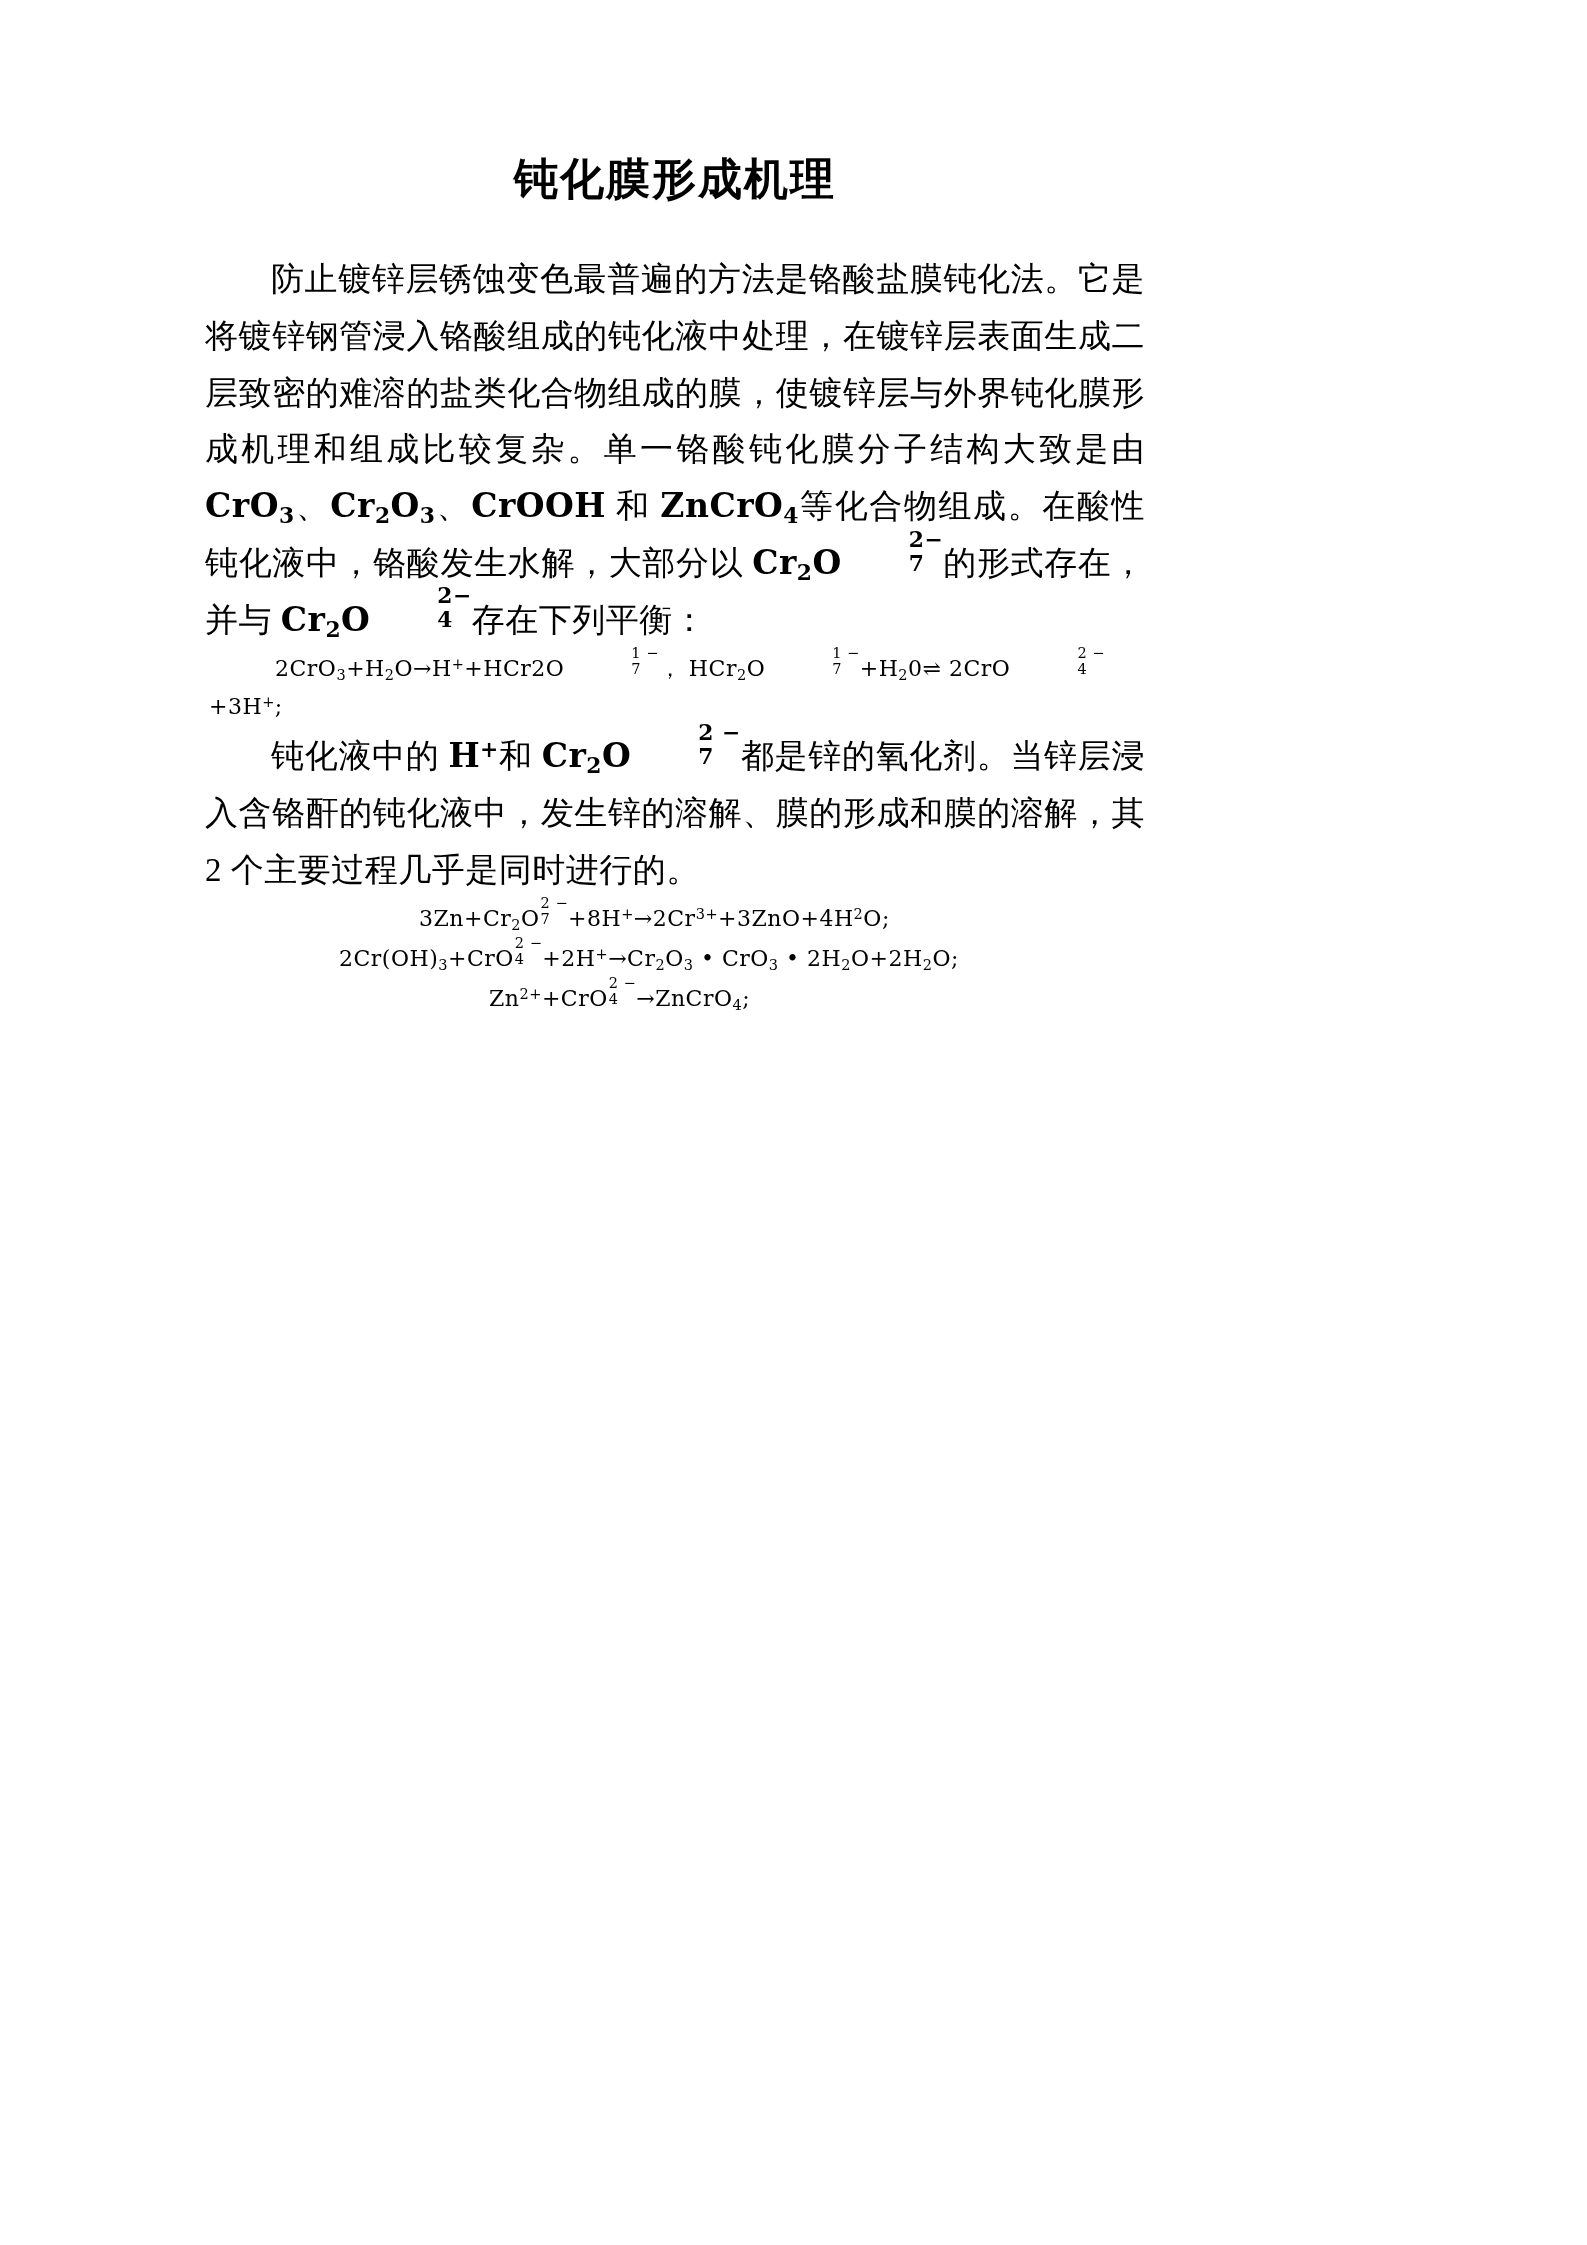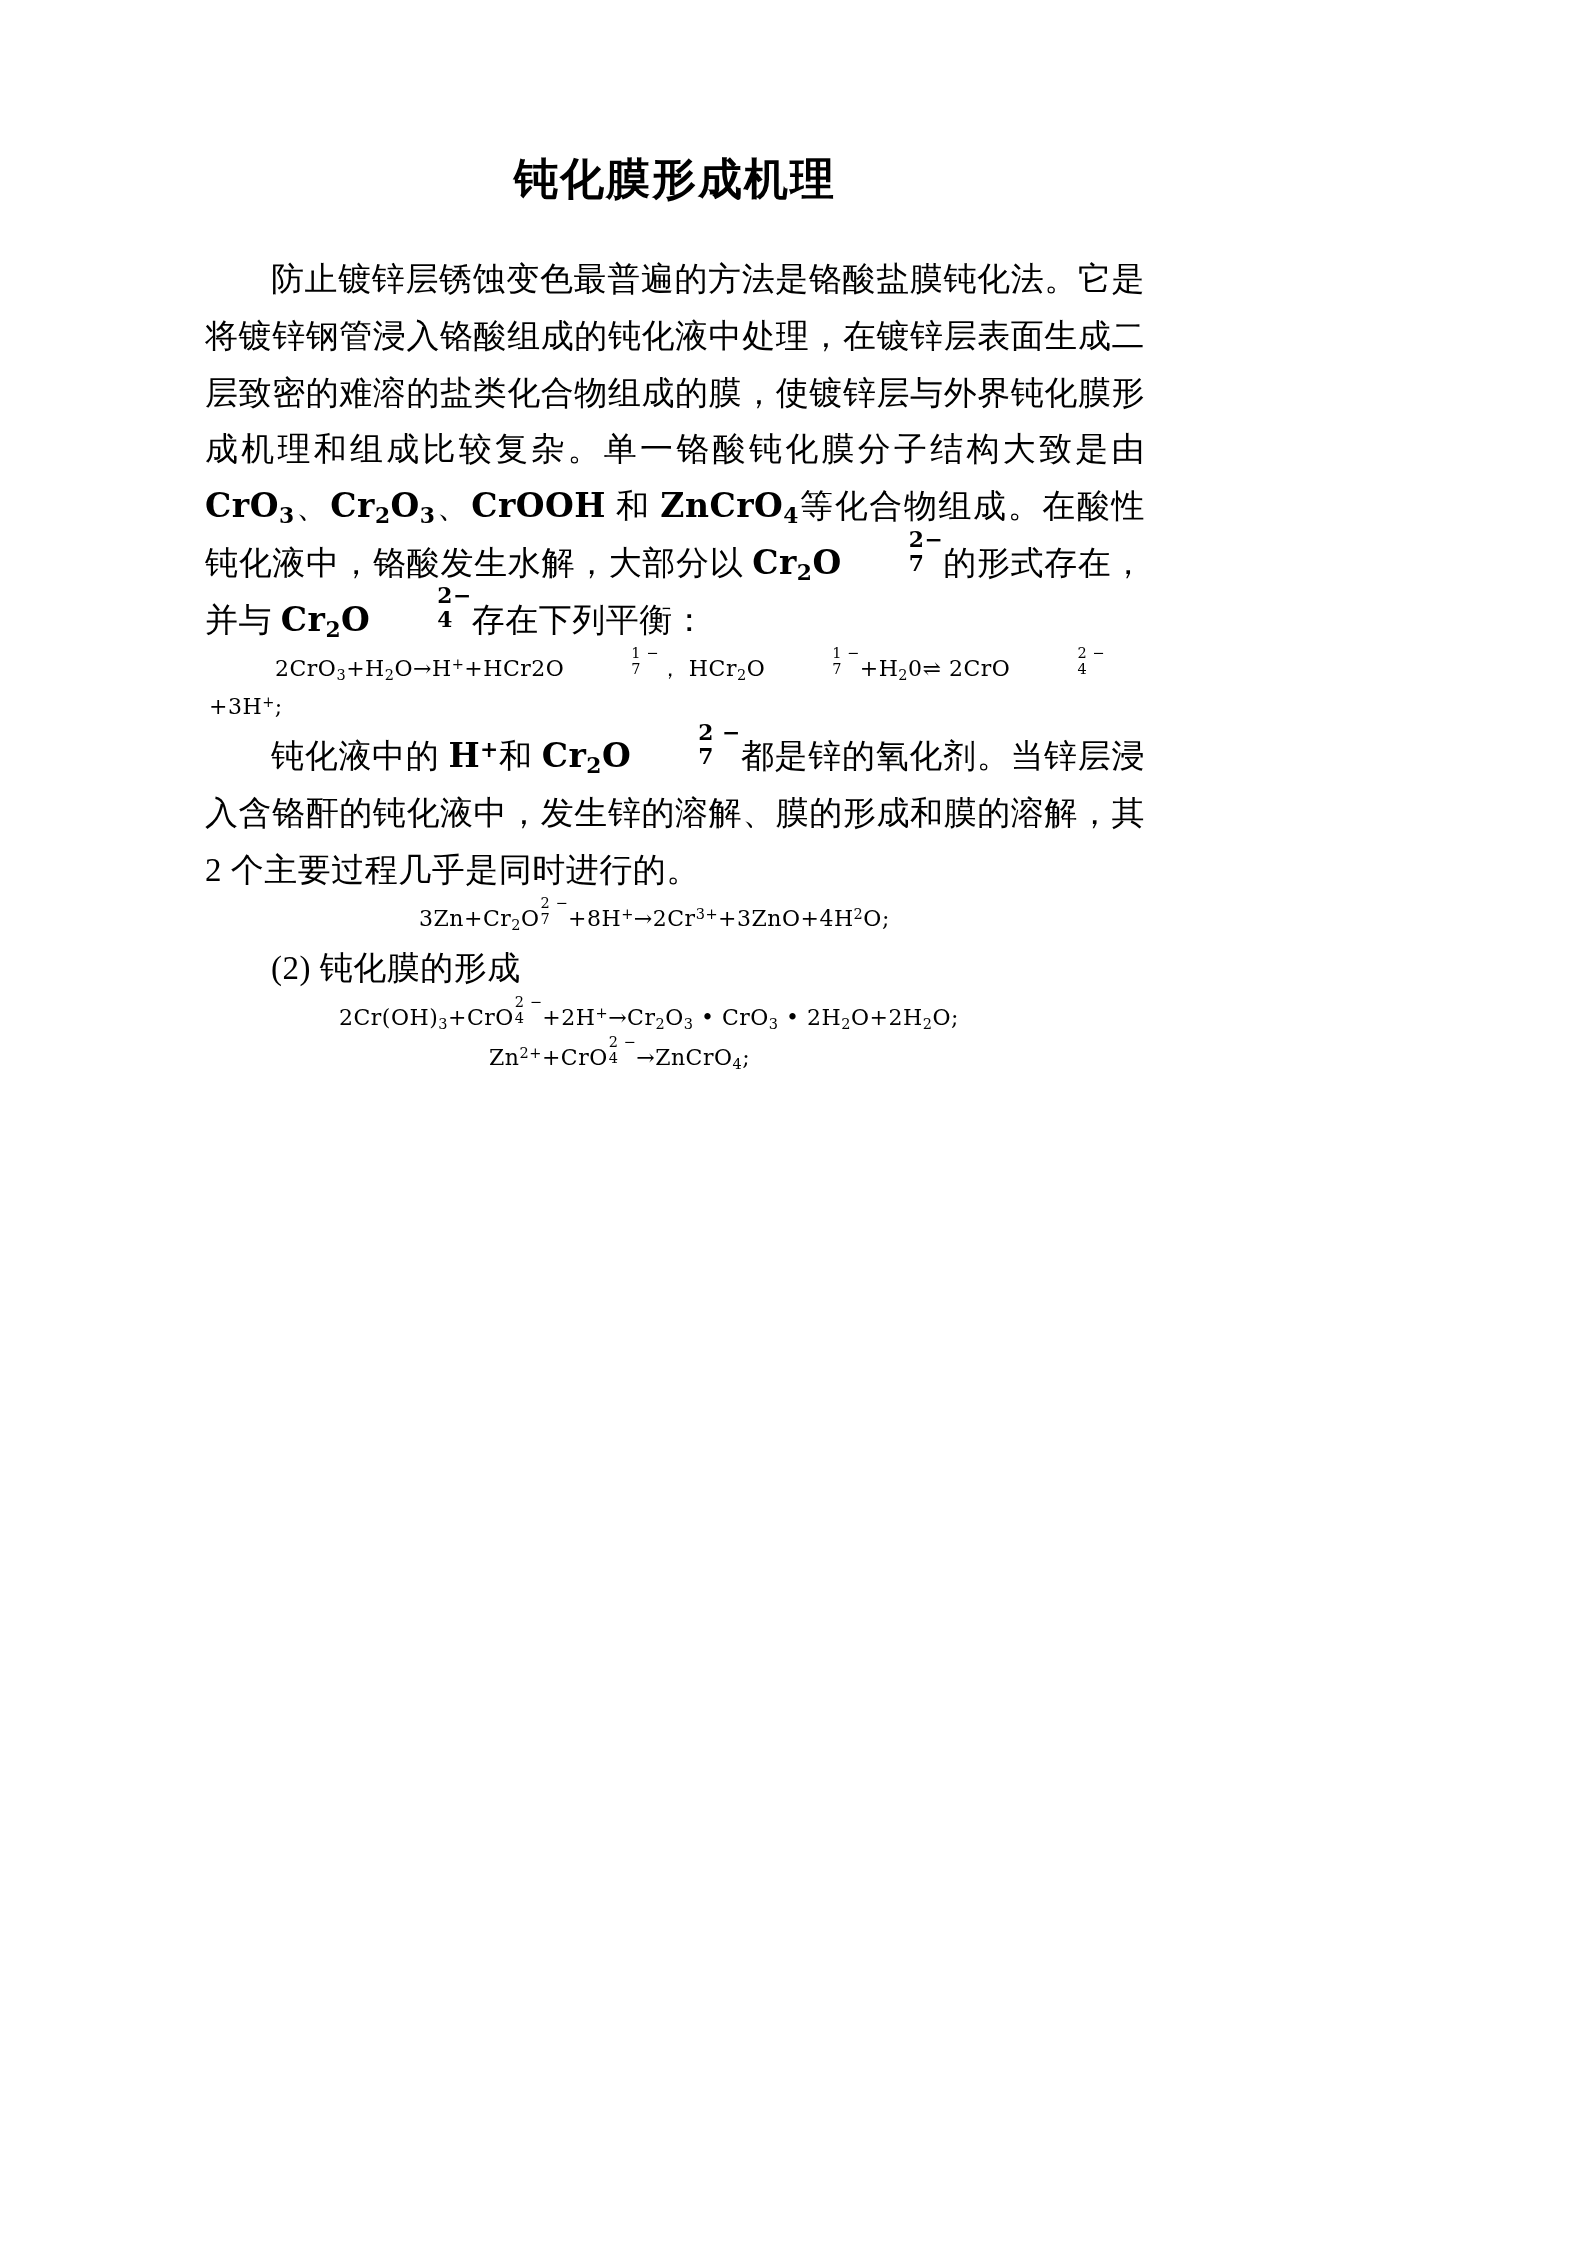--- a/index.html
+++ b/index.html
@@ -95,20 +95,19 @@
 
   <p class="para indent">防止镀锌层锈蚀变色最普遍的方法是铬酸盐膜钝化法。它是将镀锌钢管浸入铬酸组成的钝化液中处理，在镀锌层表面生成二层致密的难溶的盐类化合物组成的膜，使镀锌层与外界钝化膜形成机理和组成比较复杂。单一铬酸钝化膜分子结构大致是由 <span class="latin">CrO<sub>3</sub></span>、<span class="latin">Cr<sub>2</sub>O<sub>3</sub></span>、<span class="latin">CrOOH</span> 和 <span class="latin">ZnCrO<sub>4</sub></span>等化合物组成。在酸性钝化液中，铬酸发生水解，大部分以 <span class="latin">Cr<sub>2</sub>O<span class="supsub"><i class="s-up">2−</i><i class="s-dn">7</i></span></span>的形式存在，并与 <span class="latin">Cr<sub>2</sub>O<span class="supsub"><i class="s-up">2−</i><i class="s-dn">4</i></span></span>存在下列平衡：</p>
 
   <p class="eq eq-indent">2CrO<sub>3</sub>+H<sub>2</sub>O→H<sup>+</sup>+HCr2O<span class="supsub"><i class="s-up">1 −</i><i class="s-dn">7</i></span>，  HCr<sub>2</sub>O<span class="supsub"><i class="s-up">1 −</i><i class="s-dn">7</i></span>+H<sub>2</sub>0⇌ 2CrO<span class="supsub"><i class="s-up">2 −</i><i class="s-dn">4</i></span>+3H<sup>+</sup>;</p>
 
   <p class="para indent">钝化液中的 <span class="latin">H<sup>+</sup></span>和 <span class="latin">Cr<sub>2</sub>O<span class="supsub"><i class="s-up">2 −</i><i class="s-dn">7</i></span></span>都是锌的氧化剂。当锌层浸入含铬酐的钝化液中，发生锌的溶解、膜的形成和膜的溶解，其 2 个主要过程几乎是同时进行的。</p>
 
 
   <p class="eq eq-center-1">3Zn+Cr<sub>2</sub>O<span class="supsub"><i class="s-up">2 −</i><i class="s-dn">7</i></span>+8H<sup>+</sup>→2Cr<sup>3+</sup>+3ZnO+4H<sup>2</sup>O;</p>
 
-  <p class="para indent">(2) 钝化膜的形成</p>
 
   <p class="eq eq-center-2">2Cr(OH)<sub>3</sub>+CrO<span class="supsub"><i class="s-up">2 −</i><i class="s-dn">4</i></span>+2H<sup>+</sup>→Cr<sub>2</sub>O<sub>3</sub> • CrO<sub>3</sub> • 2H<sub>2</sub>O+2H<sub>2</sub>O;</p>
 
   <p class="eq eq-center-3">Zn<sup>2+</sup>+CrO<span class="supsub"><i class="s-up">2 −</i><i class="s-dn">4</i></span>→ZnCrO<sub>4</sub>;</p>
 
 
 </div>
 
 </body></html>

